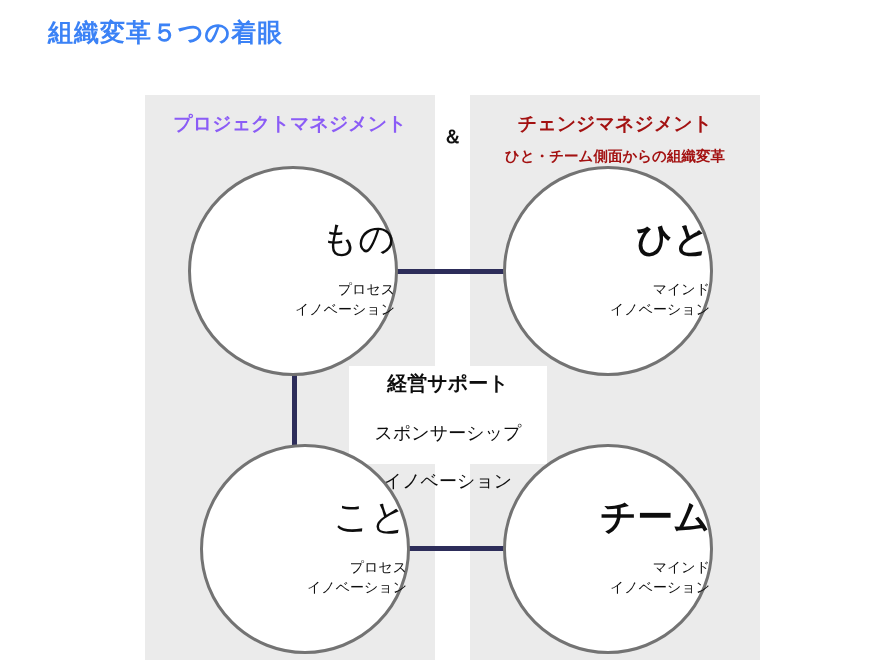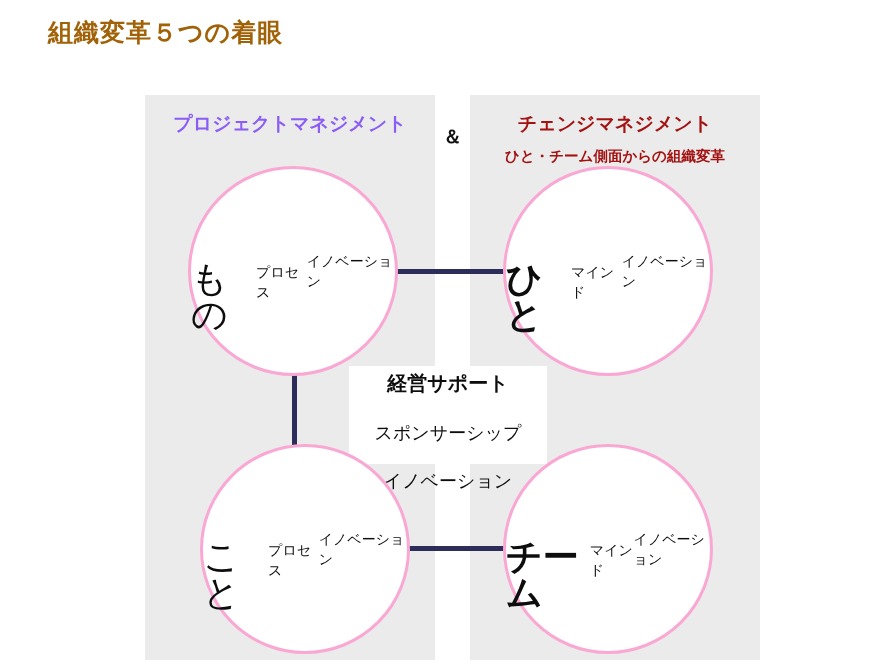--- a/index.html
+++ b/index.html
@@ -12,21 +12,21 @@
     overflow: hidden;
     color: #0d0d0d;
   }
   .page-title {
     position: absolute;
     left: 48px;
     top: 16px;
     font-size: 25px;
     font-weight: bold;
     letter-spacing: 1px;
-    color: #a16207;
+    color: #3b82f6;
   }
   .panel {
     position: absolute;
     top: 95px;
     width: 290px;
     height: 565px;
     background: #ebebeb;
     z-index: 1;
   }
   .panel.left  { left: 145px; }
@@ -84,25 +84,25 @@
   }
   .conn-top    { left: 396px; top: 269px; width: 112px; height: 5px; }
   .conn-leftv  { left: 292px; top: 372px; width: 5px;  height: 76px; }
   .conn-bottom { left: 396px; top: 546px; width: 112px; height: 5px; }
   .circle {
     position: absolute;
     width: 210px;
     height: 210px;
     border-radius: 50%;
     background: #ffffff;
-    border: 3px solid #f9a8d4;
+    border: 3px solid #737373;
     box-sizing: border-box;
     display: flex;
-    flex-direction: row;
-    align-items: center;
+    flex-direction: column;
+    align-items: flex-end;
     z-index: 4;
   }
   .circle.tl { left: 188px; top: 166px; }
   .circle.tr { left: 503px; top: 166px; }
   .circle.bl { left: 200px; top: 444px; }
   .circle.br { left: 503px; top: 444px; }
   .circle-label {
     margin-top: 52px;
     font-size: 36px;
     font-weight: 400;

